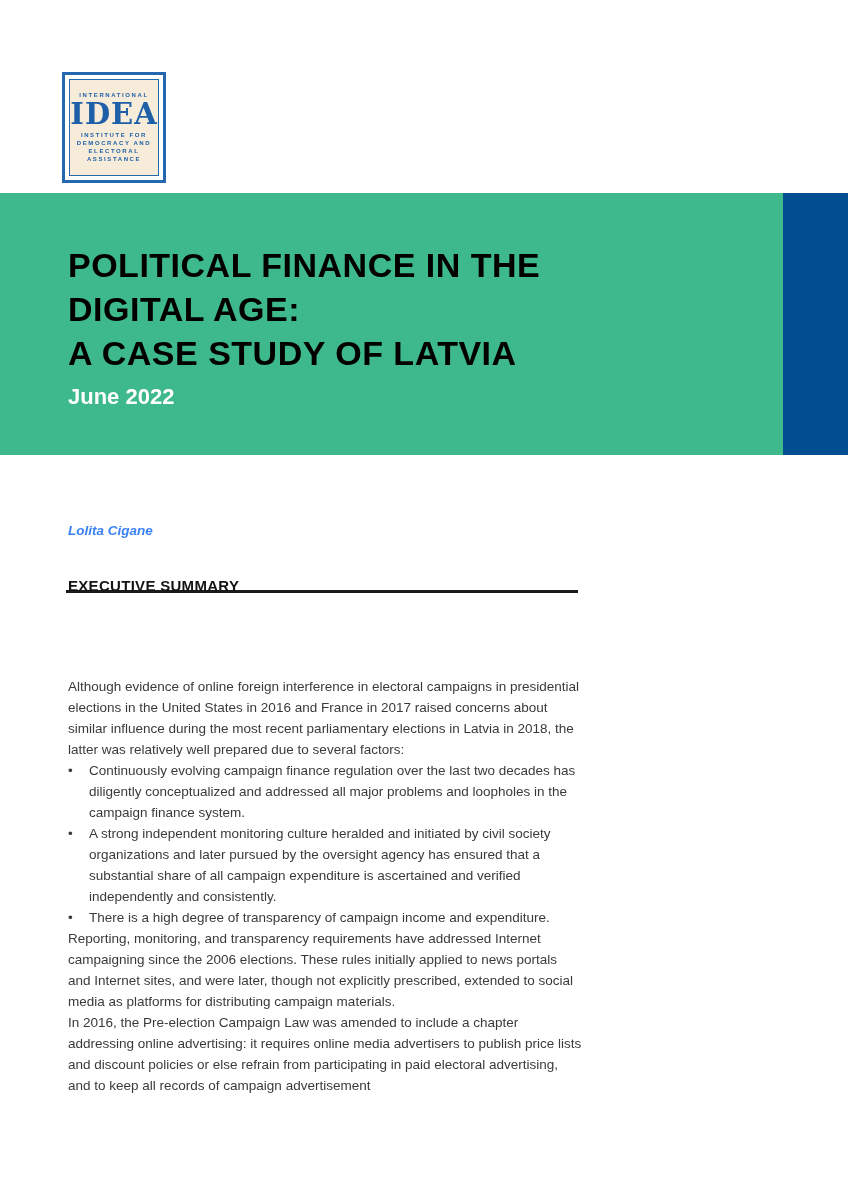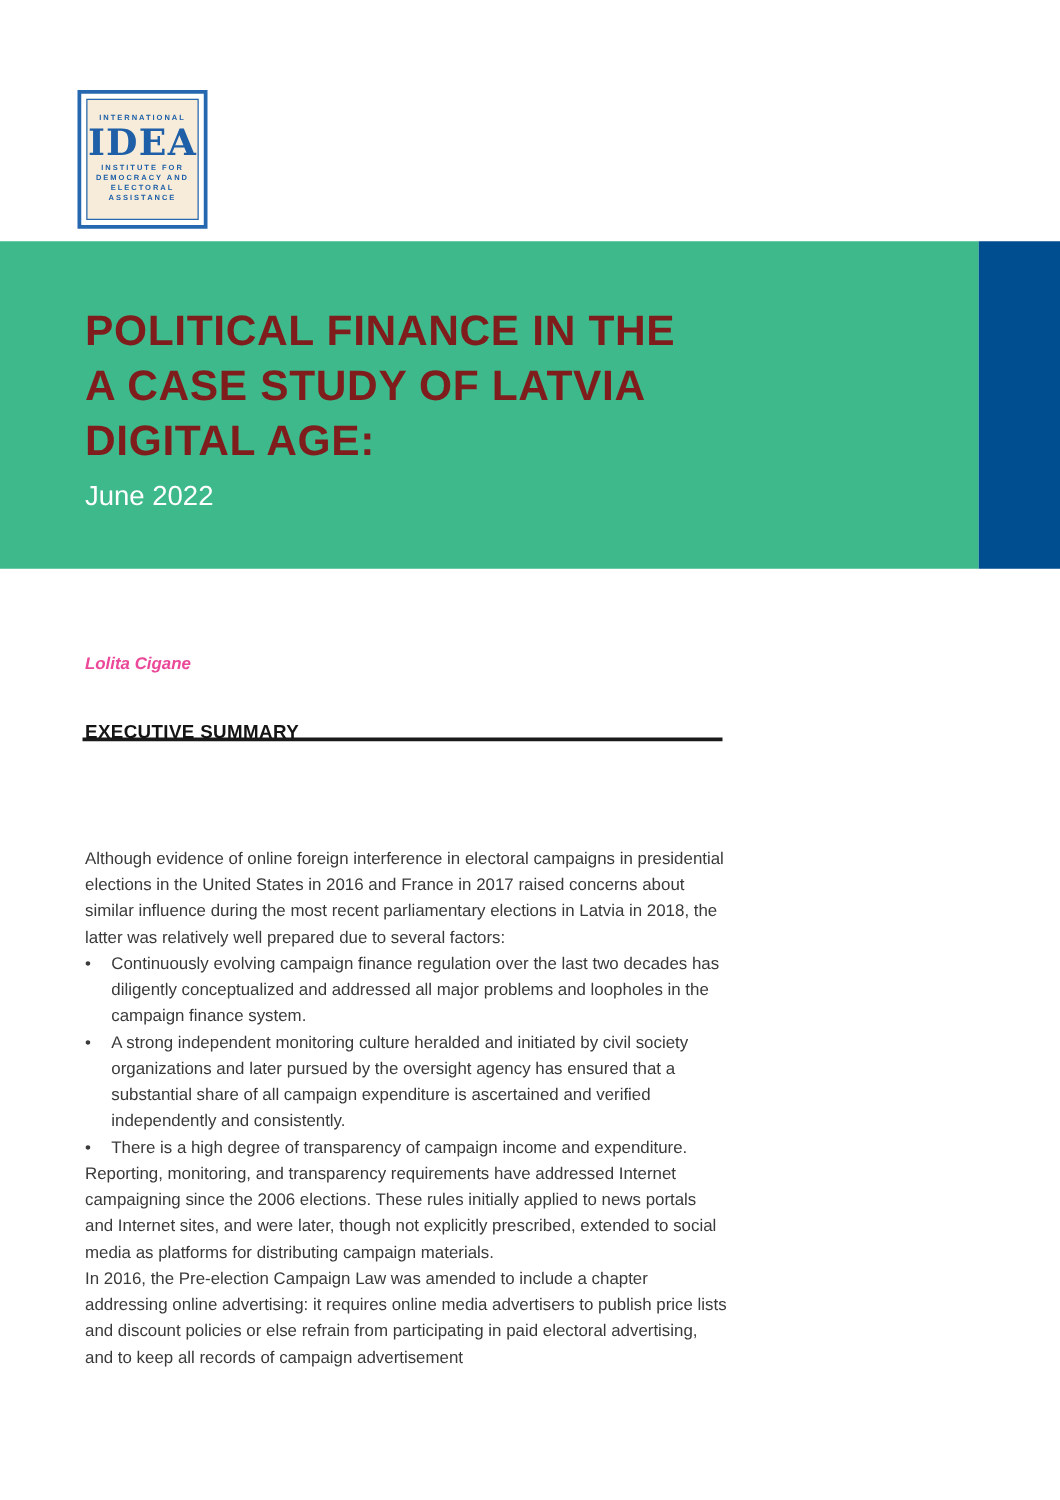--- a/index.html
+++ b/index.html
@@ -51,41 +51,41 @@
   }
 
   
   .banner {
     position:absolute; left:0; top:193px;
     width:783px; height:262px;
     background:#3eb98b;
   }
   .banner-content { position:absolute; left:68px; top:50px; }
   .title-line {
-    color:#7f1d1d;
+    color:#000000;
     font-size:34px; font-weight:bold;
     line-height:44px; letter-spacing:0.5px;
     white-space:nowrap;
   }
   .banner-date {
     color:#ffffff;
-    font-size:22px; font-weight:normal;
+    font-size:22px; font-weight:bold;
     margin-top:9px;
   }
   .blue-stripe {
     position:absolute; left:783px; top:193px;
     width:65px; height:262px;
     background:#004e90;
   }
 
   
   .author {
     position:absolute; left:68px; top:523px;
     font-size:13.5px; font-weight:bold; font-style:italic;
-    color:#ec4899;
+    color:#3b82f6;
   }
 
   
   .rule {
     position:absolute; left:66px; top:590px;
     width:512px; height:3px;
     background:#1a1a1a;
   }
   .heading {
     position:absolute; left:68px; top:577px;
@@ -123,22 +123,22 @@
       <div class="logo-sub">INSTITUTE FOR</div>
       <div class="logo-sub">DEMOCRACY AND</div>
       <div class="logo-sub">ELECTORAL</div>
       <div class="logo-sub">ASSISTANCE</div>
     </div>
   </div>
 
   <div class="banner">
     <div class="banner-content">
       <div class="title-line">POLITICAL FINANCE IN THE</div>
+      <div class="title-line">DIGITAL AGE:</div>
       <div class="title-line">A CASE STUDY OF LATVIA</div>
-      <div class="title-line">DIGITAL AGE:</div>
       <div class="banner-date">June 2022</div>
     </div>
   </div>
   <div class="blue-stripe"></div>
 
   <div class="author">Lolita Cigane</div>
 
   <div class="rule"></div>
   <div class="heading">EXECUTIVE SUMMARY</div>
 

